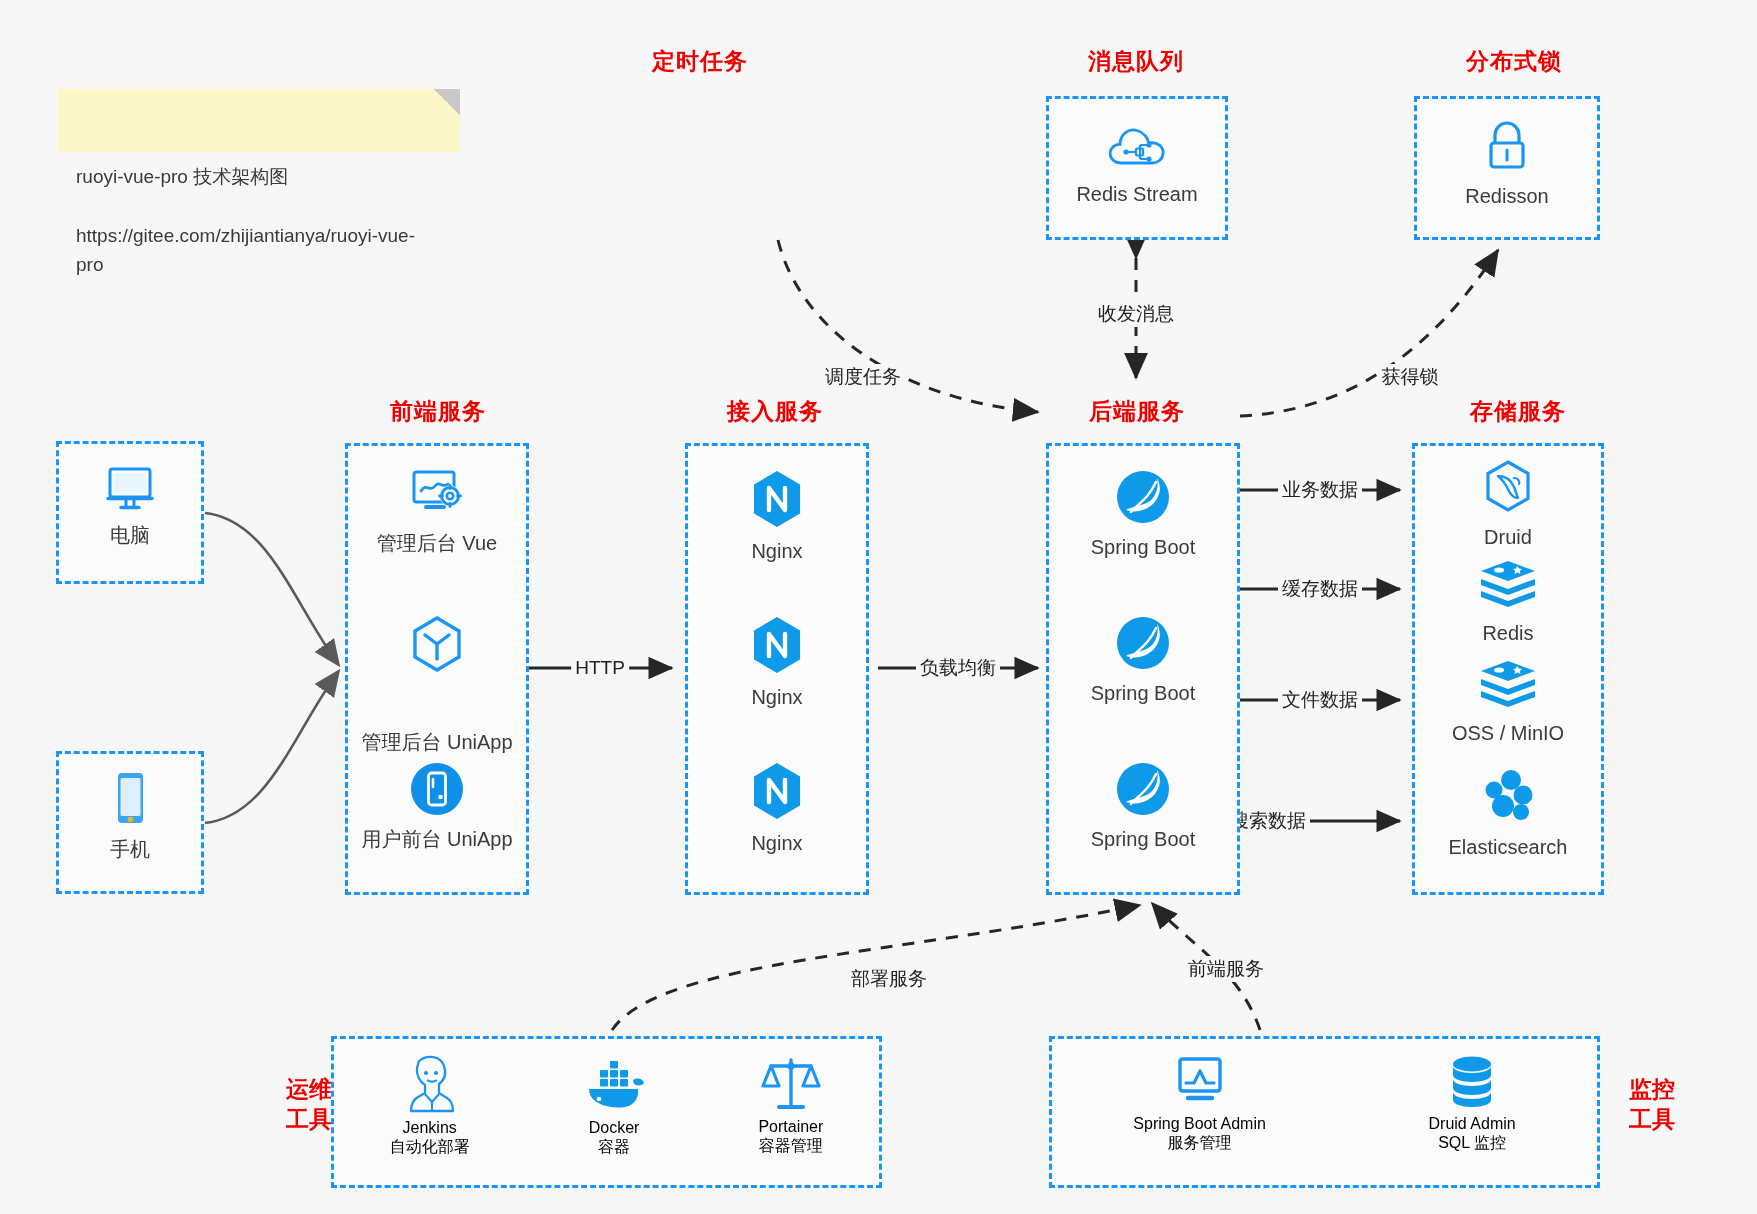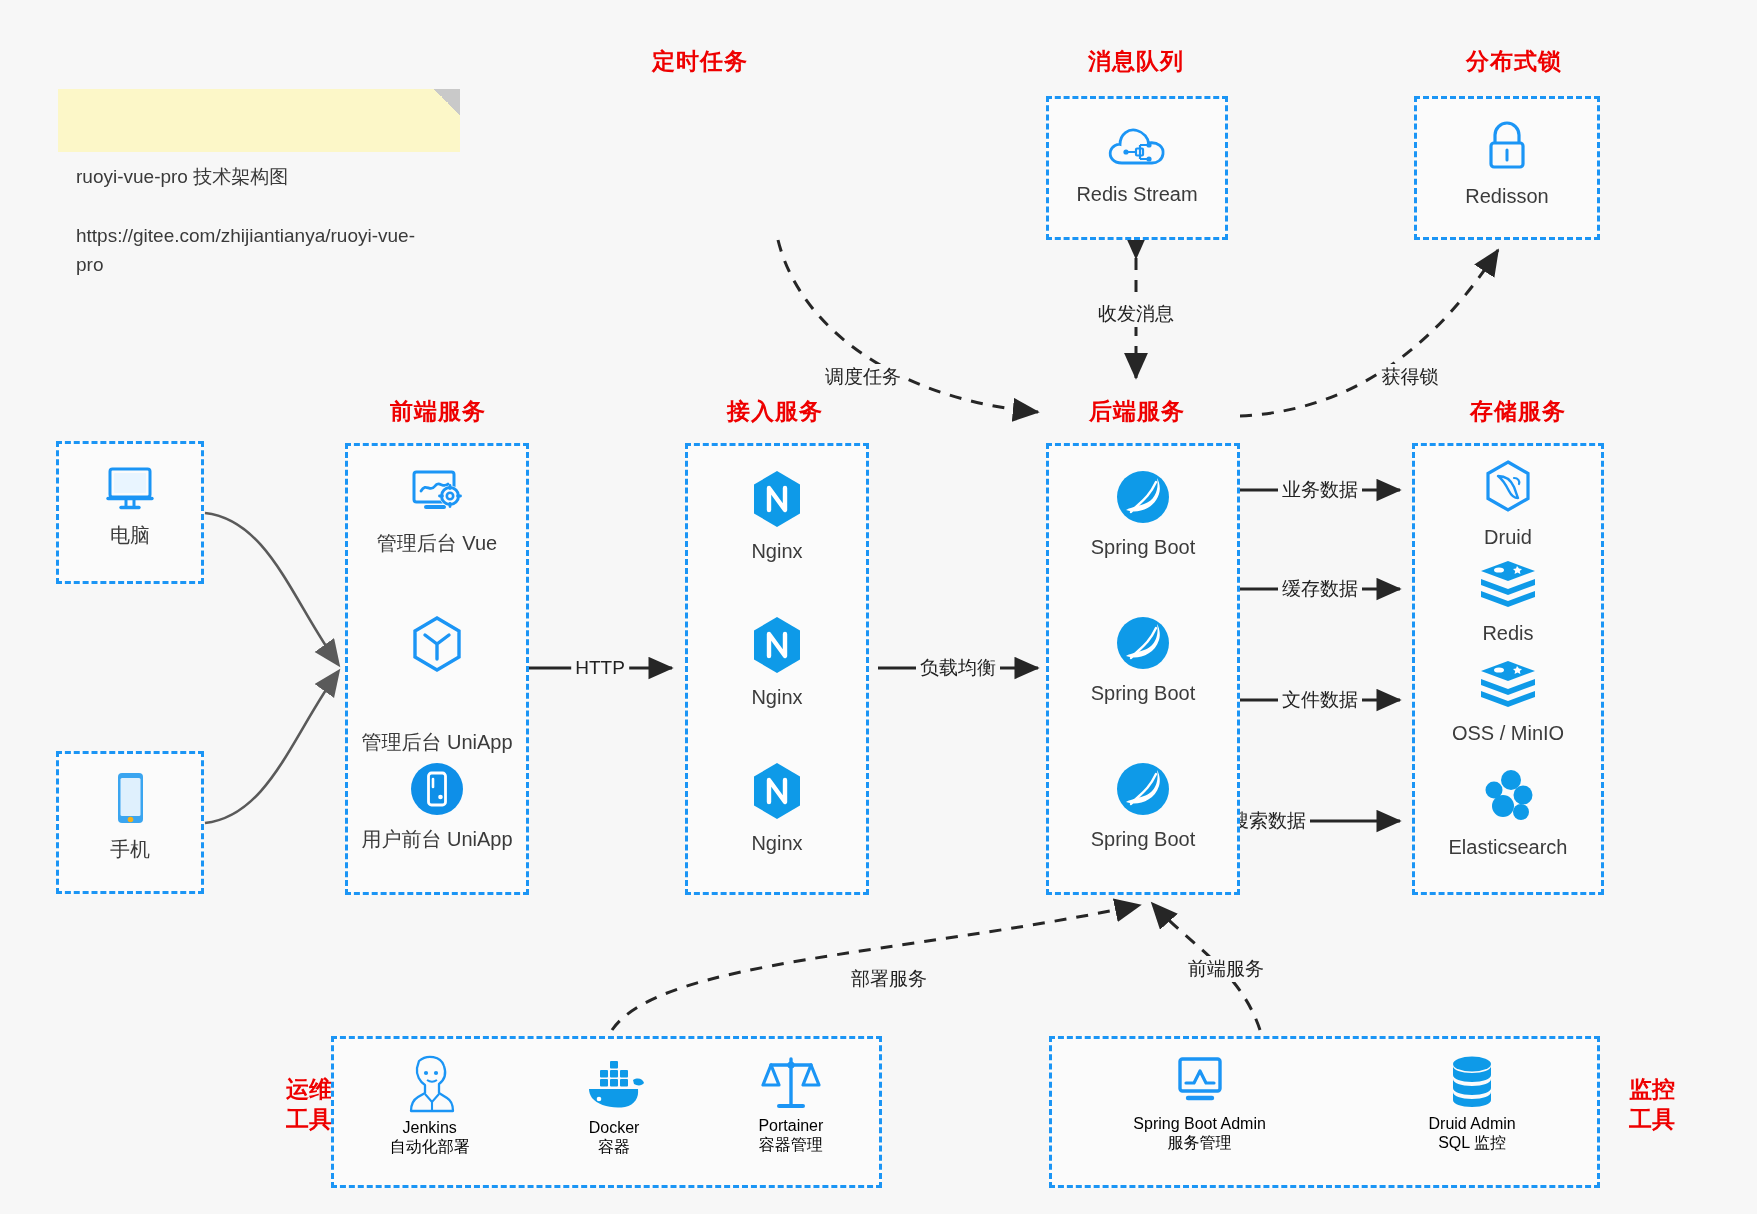--- a/index.html
+++ b/index.html
@@ -41,21 +41,21 @@
   }
 
   .edge-label {
     position:absolute; font-size:19px; color:#222; background:#f7f7f7;
     padding:0 4px; white-space:nowrap; transform:translate(-50%,-50%);
   }
   .side-title {
     position:absolute; color:#ee0000; font-weight:bold; font-size:23px;
     text-align:center; line-height:1.3; white-space:pre-line;
   }
-  .hrow { position:absolute; display:flex; align-items:flex-start; justify-content:space-around; width:100%; }
+  .hrow { position:absolute; display:flex; align-items:center; justify-content:space-around; width:100%; }
   .hitem { display:flex; flex-direction:column; align-items:center; }
 </style>
 </head>
 <body>
 
 <div id="stage">
 
   <div class="note" style="left:58px; top:89px; width:402px; height:63px;">
     <span class="fold"></span>
     <div>ruoyi-vue-pro 技术架构图</div>

